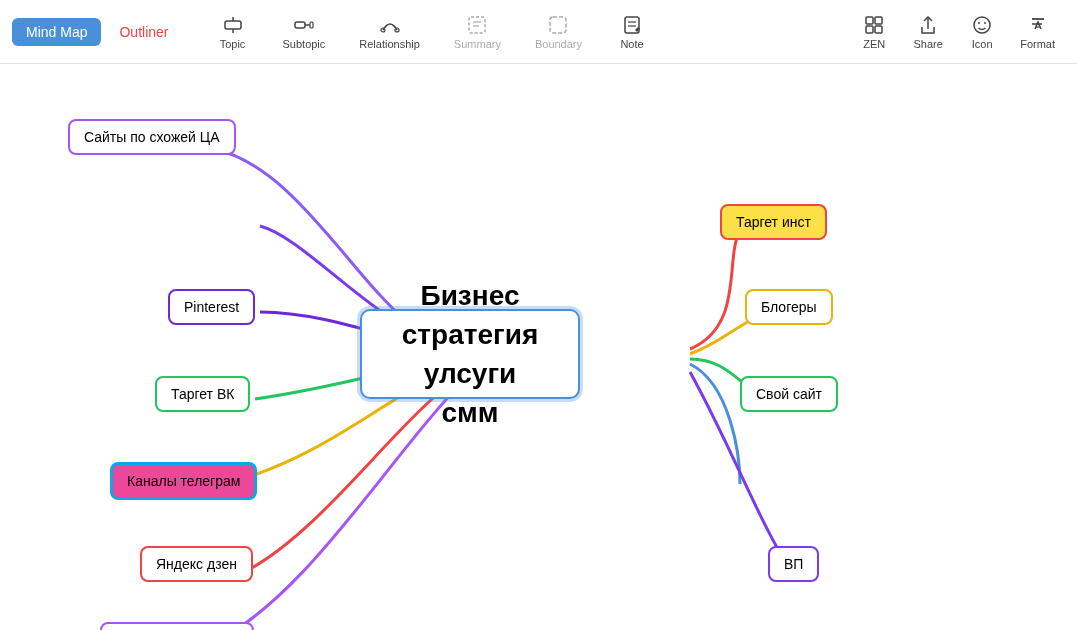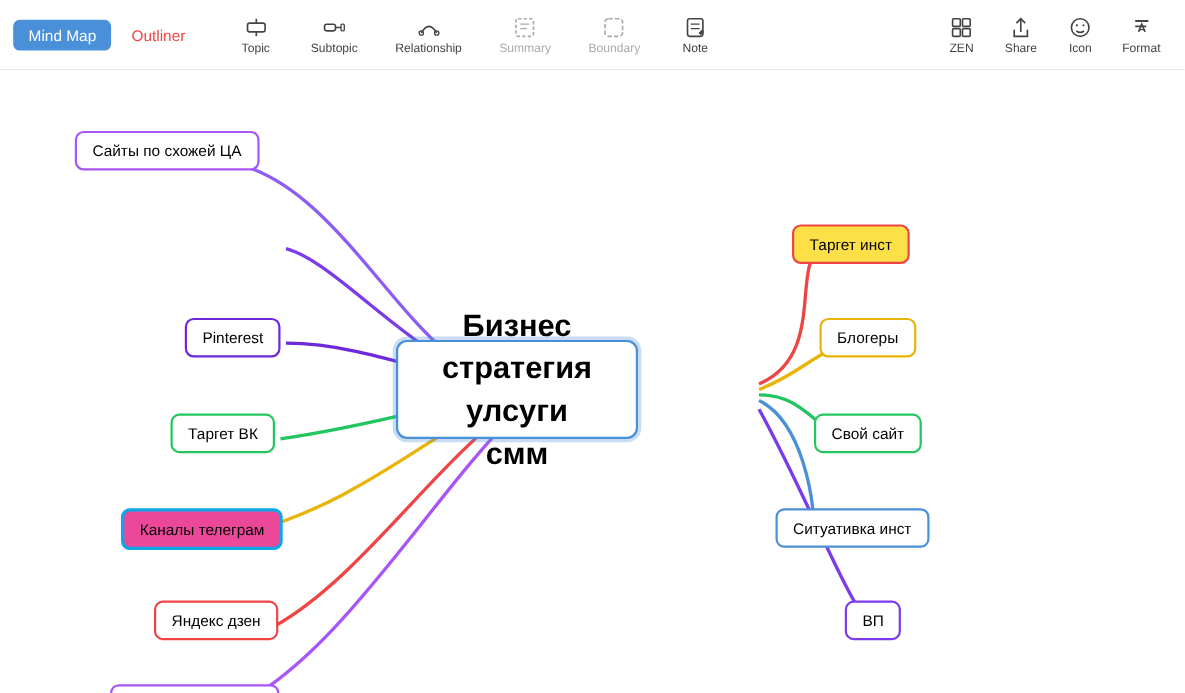--- a/index.html
+++ b/index.html
@@ -297,23 +297,20 @@
   </div>
 
   <div class="node" style="left: 745px; top: 225px; border: 2px solid #eab308; background:#fff;">
     <span>Блогеры</span>
   </div>
 
   <div class="node" style="left: 740px; top: 312px; border: 2px solid #22c55e; background:#fff;">
     <span>Свой сайт</span>
   </div>
 
-  <div class="node" style="left: 705px; top: 398px; border: 2px solid #4A90D9; background:#fff;">
-    <span>Ситуативка инст</span>
-  </div>
 
   <div class="node" style="left: 768px; top: 482px; border: 2px solid #7c3aed; background:#fff;">
     <span>ВП</span>
   </div>
 
   <div class="scrollbar-track">
     <div class="scrollbar-thumb"></div>
   </div>
 </div>
 

